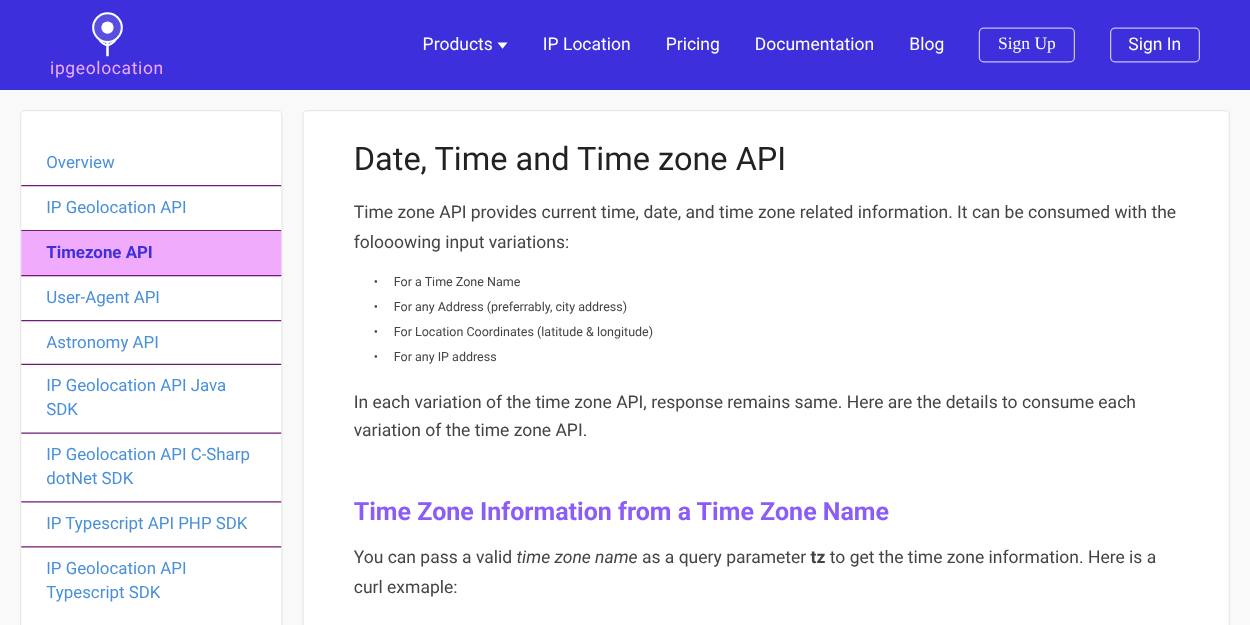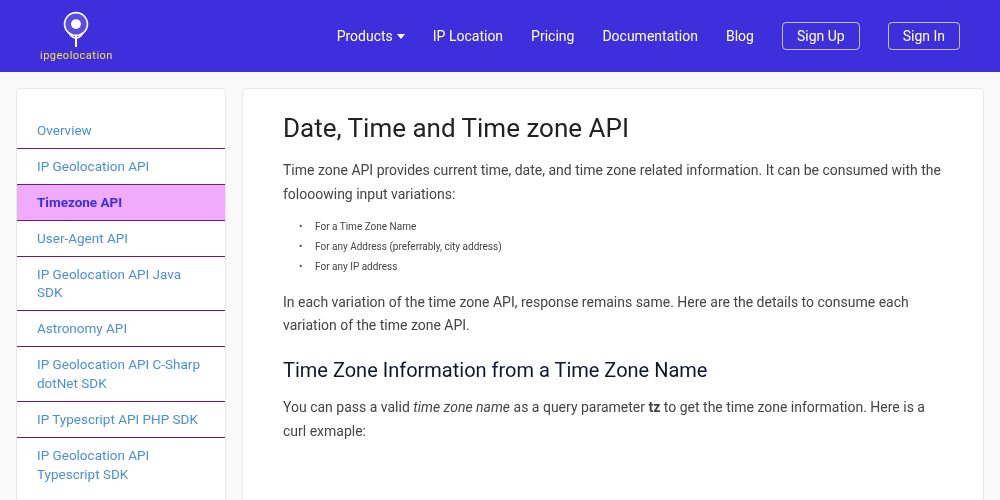--- a/index.html
+++ b/index.html
@@ -19,22 +19,22 @@
       flex-direction: column;
       align-items: center;
       margin-right: auto;
     }
     .logo-icon {
       width: 36px;
       height: 36px;
       margin-bottom: 2px;
     }
     .logo-text {
-      color: #fde047;
-      font-size: 11px;
+      color: #f0abfc;
+      font-size: 14px;
       letter-spacing: 0.5px;
     }
     nav {
       display: flex;
       align-items: center;
       gap: 28px;
     }
     nav a {
       color: #fff;
       text-decoration: none;
@@ -52,20 +52,21 @@
       height: 0;
       border-left: 4px solid transparent;
       border-right: 4px solid transparent;
       border-top: 5px solid #fff;
       margin-top: 1px;
     }
     .nav-signup {
       border: 1px solid rgba(255,255,255,0.7);
       padding: 5px 14px;
       border-radius: 4px;
+      font-family: Liberation Serif, serif;
     }
     .nav-signin {
       border: 1px solid rgba(255,255,255,0.7);
       padding: 5px 14px;
       border-radius: 4px;
     }
 
     
     .page-body {
       display: flex;
@@ -111,23 +112,23 @@
       overflow-y: auto;
     }
     .main-content h1 {
       font-size: 26px;
       font-weight: 400;
       color: #222;
       margin-bottom: 16px;
     }
     .main-content h2 {
       font-size: 20px;
-      font-weight: 400;
-      color: #0f172a;
-      margin-top: 20px;
+      font-weight: 700;
+      color: #8b5cf6;
+      margin-top: 39px;
       margin-bottom: 14px;
     }
     .main-content p {
       font-size: 14px;
       line-height: 1.7;
       color: #444;
       margin-bottom: 12px;
     }
     .main-content ul {
       list-style: none;
@@ -178,34 +179,35 @@
   </nav>
 </header>
 
 <div class="page-body">
 
   <aside class="sidebar">
     <a href="#">Overview</a>
     <a href="#">IP Geolocation API</a>
     <a href="#" class="active">Timezone API</a>
     <a href="#">User-Agent API</a>
+    <a href="#">Astronomy API</a>
     <a href="#">IP Geolocation API Java SDK</a>
-    <a href="#">Astronomy API</a>
     <a href="#">IP Geolocation API C-Sharp dotNet SDK</a>
     <a href="#">IP Typescript API PHP SDK</a>
     <a href="#">IP Geolocation API Typescript SDK</a>
 
   </aside>
 
   <main class="main-content">
     <h1>Date, Time and Time zone API</h1>
     <p>Time zone API provides current time, date, and time zone related information. It can be consumed with the folooowing input variations:</p>
     <ul>
       <li>For a Time Zone Name</li>
       <li>For any Address (preferrably, city address)</li>
+      <li>For Location Coordinates (latitude &amp; longitude)</li>
       <li>For any IP address</li>
     </ul>
     <p>In each variation of the time zone API, response remains same. Here are the details to consume each variation of the time zone API.</p>
 
     <h2>Time Zone Information from a Time Zone Name</h2>
     <p>
       <span>You can pass a valid </span><em>time zone name</em><span> as a query parameter </span><strong>tz</strong><span> to get the time zone information. Here is a curl exmaple:</span>
     </p>
 
   </main>

